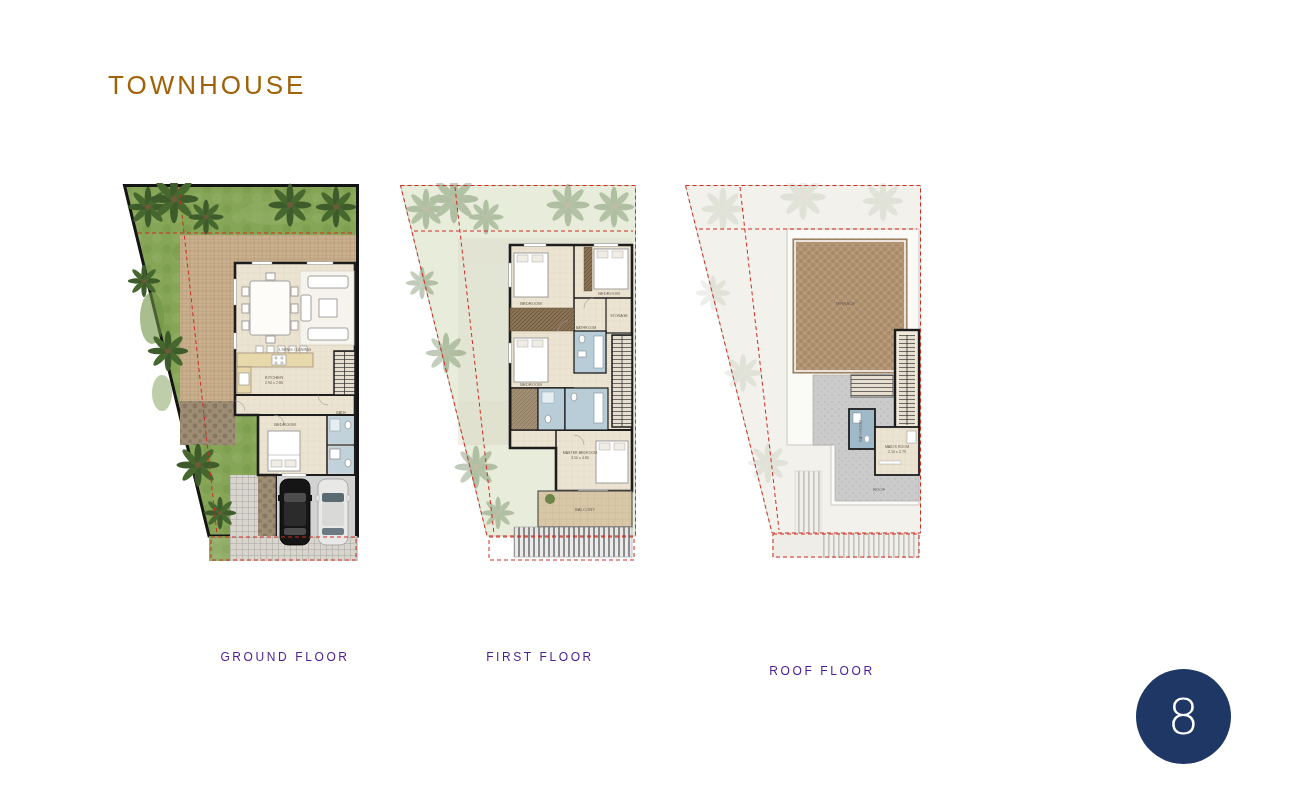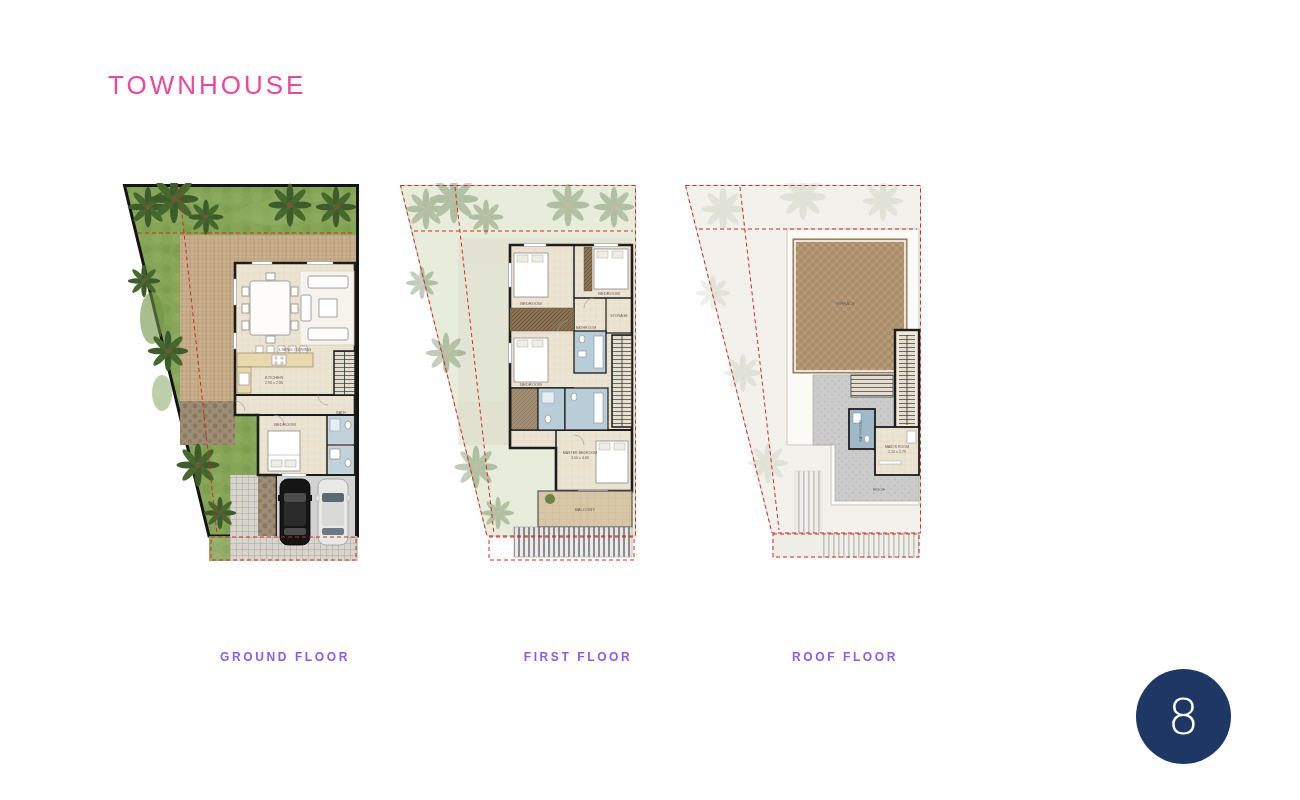--- a/index.html
+++ b/index.html
@@ -1,31 +1,31 @@
 <!DOCTYPE html>
 <html><head>
 <meta charset="utf-8">
 <style>
   html,body{margin:0;padding:0;}
   body{
     width:1300px;height:800px;position:relative;background:#ffffff;overflow:hidden;
     font-family:"Liberation Sans",sans-serif;
   }
   .title{
-    position:absolute;left:108px;top:66px;color:#ec4899;
+    position:absolute;left:108px;top:66px;color:#a16207;
     font-size:26px;letter-spacing:3px;line-height:38px;font-weight:400;
   }
   .title span{display:block;}
   .floor-label{
     position:absolute;top:650px;width:240px;text-align:center;
-    font-size:12px;letter-spacing:2.6px;color:#8b5cf6;font-weight:bold;
+    font-size:12px;letter-spacing:2.6px;color:#4c1d95;font-weight:normal;
   }
   #label-ground{left:165px;}
-  #label-first{left:458px;}
-  #label-roof{left:725px;}
+  #label-first{left:420px;}
+  #label-roof{left:702px;margin-top:14px;}
   .plan{position:absolute;}
   #plan-ground{left:122px;top:183px;}
   #plan-first{left:398px;top:183px;}
   #plan-roof{left:683px;top:183px;}
   .badge{
     position:absolute;left:1136px;top:669px;width:95px;height:95px;border-radius:50%;
     background:#1e3765;color:#ffffff;display:flex;align-items:center;justify-content:center;
     font-family:"DejaVu Sans",sans-serif;font-size:50px;font-weight:200;
   }
   svg text{font-family:"Liberation Sans",sans-serif;fill:#6b6054;}

